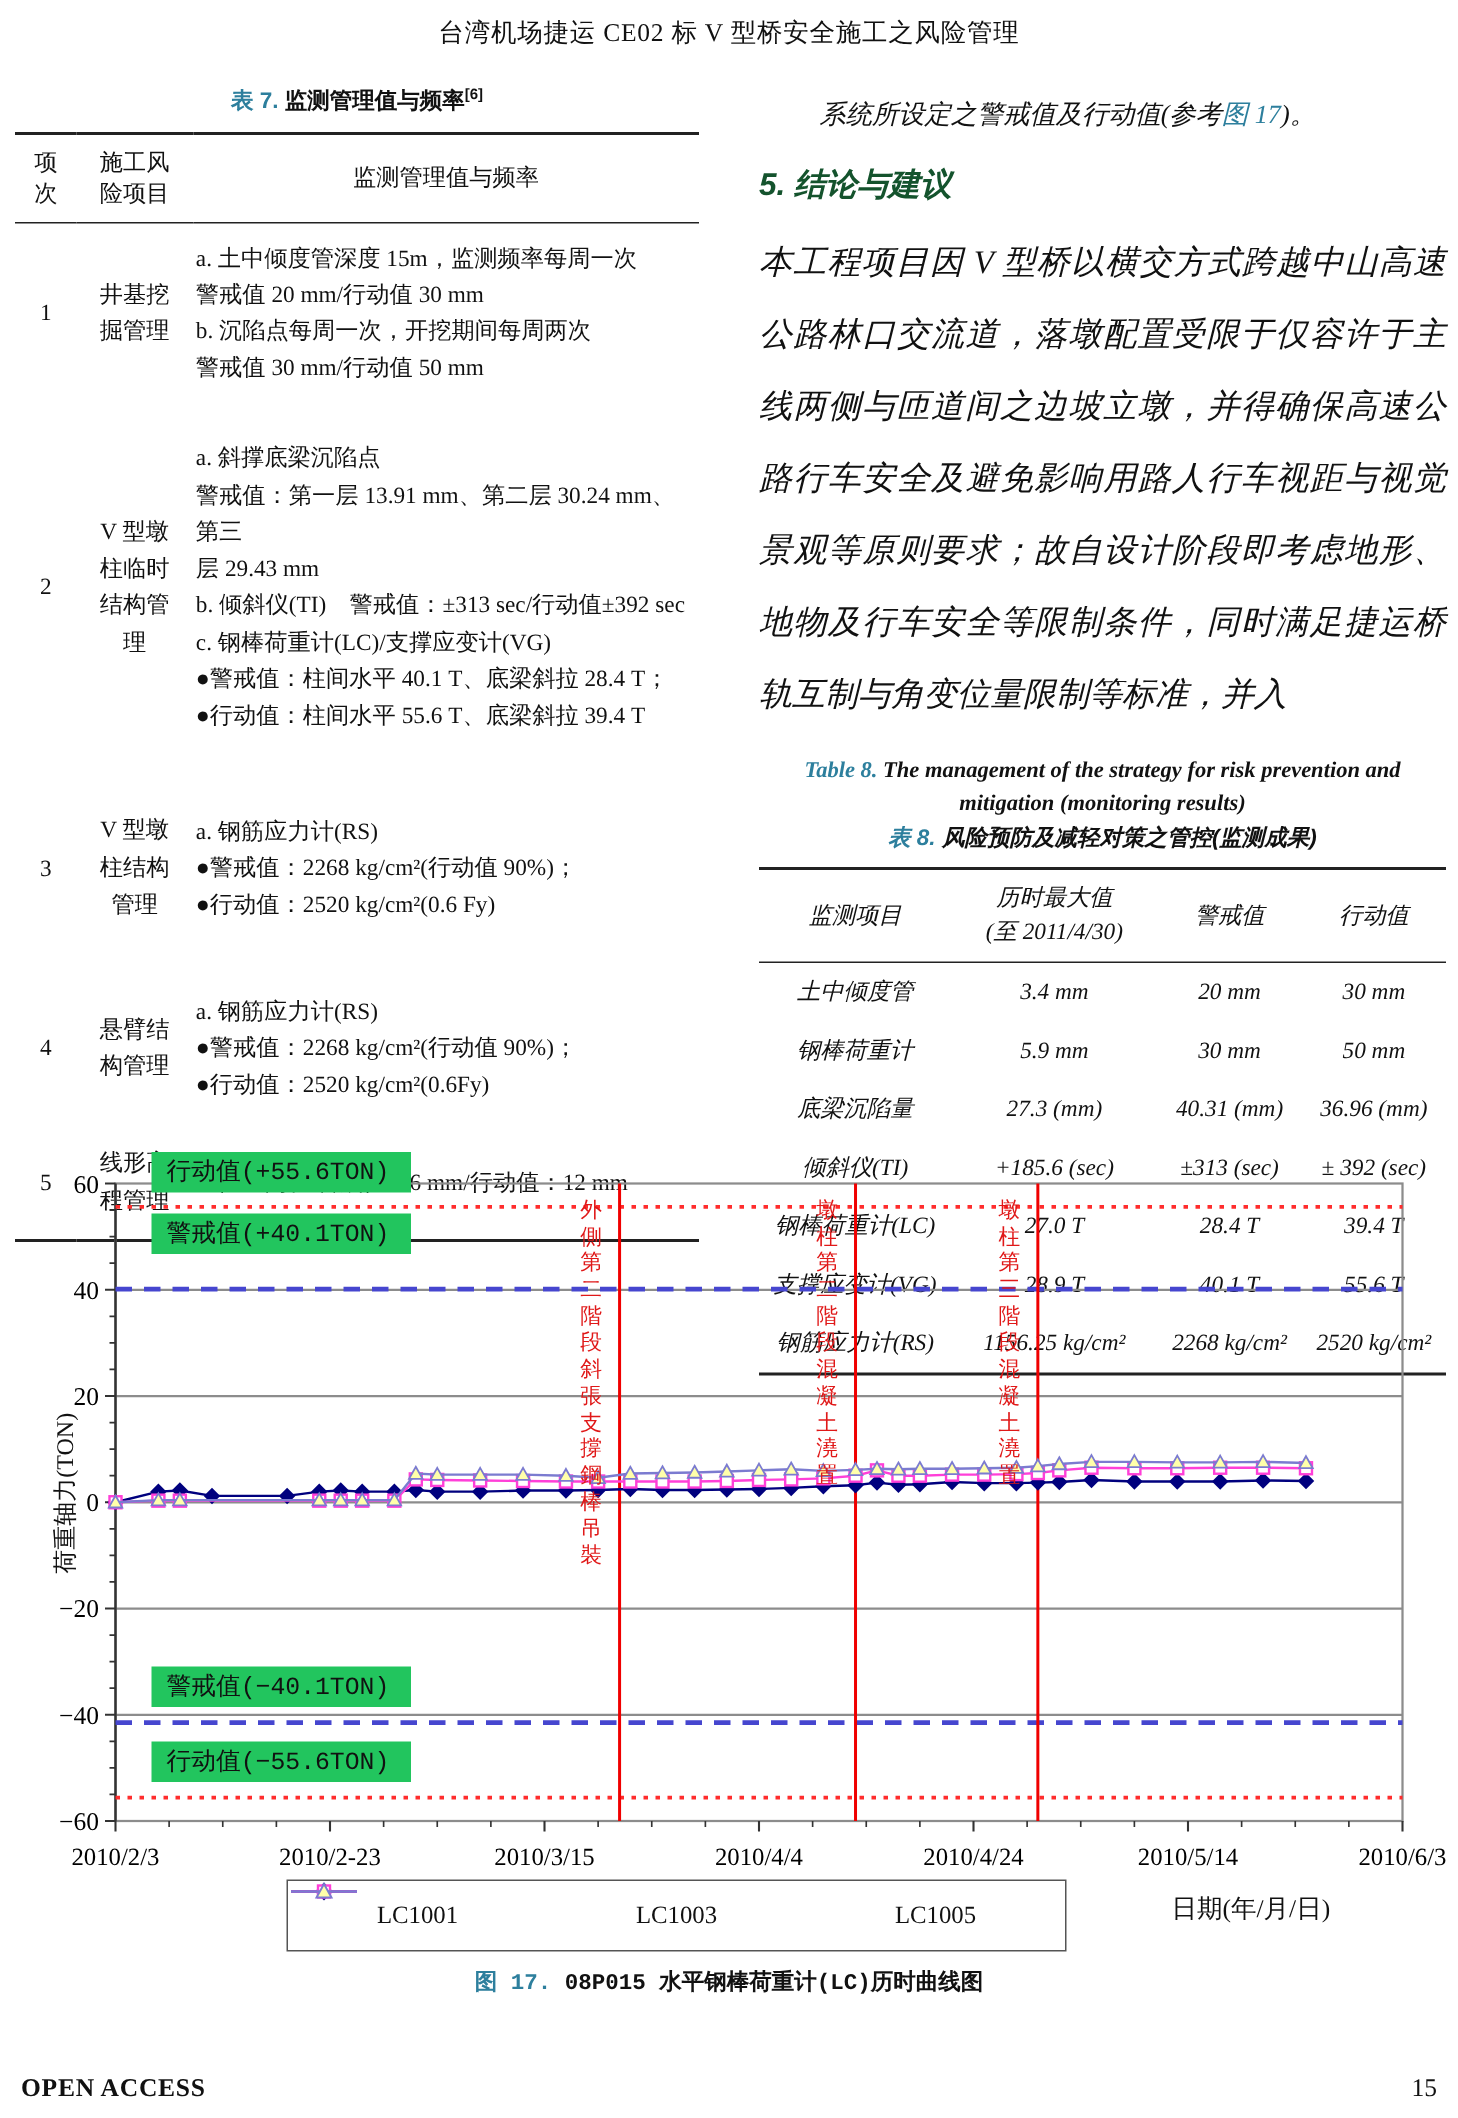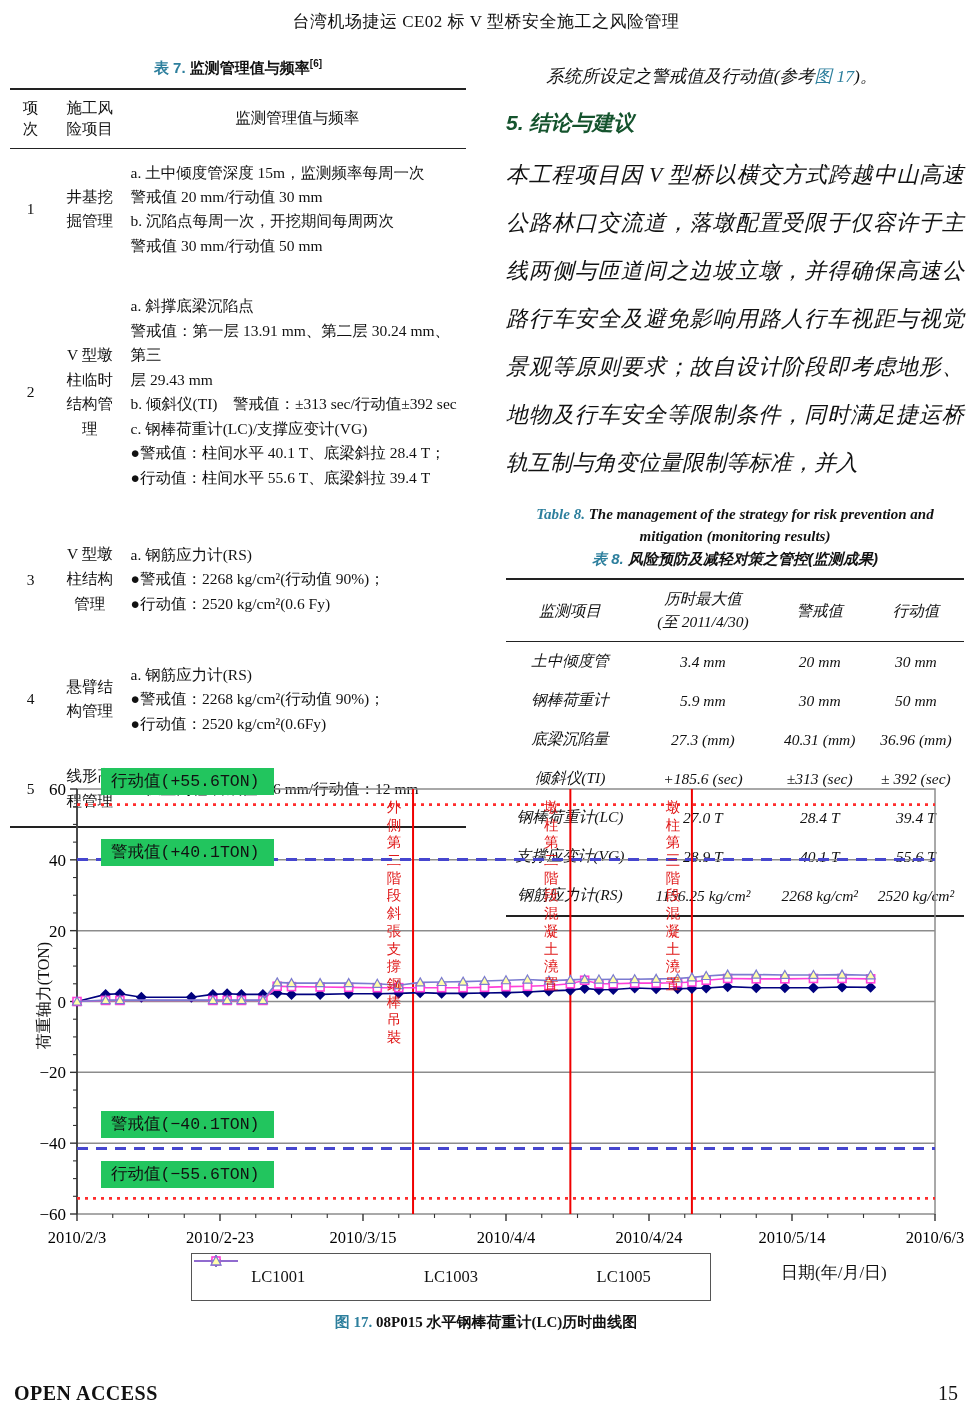--- a/index.html
+++ b/index.html
@@ -57,23 +57,23 @@
               text-align:center; white-space:pre-line; z-index:4;
               font-family:"Liberation Serif","DejaVu Serif",serif; }
   .legend { position:absolute; left:176px; top:500px; width:520px; height:48px;
             border:1.6px solid #555; display:flex; align-items:center; justify-content:space-around;
             background:#fff; }
   .leg-entry { display:flex; align-items:center; gap:6px; font-size:16.5px; }
   .xaxis-title { position:absolute; left:766px; top:508px; font-size:17px; }
 
   
   .fig-cap { top:1310px; left:0; width:972px; text-align:center; font-weight:bold; font-size:15px; line-height:1.7; }
-  .fig-cap .zh { font-family:Liberation Serif, serif;text-align:center; }
+  .fig-cap .zh { font-family:Liberation Mono, monospace;text-align:center; }
   .footer { top:1382px; left:0; width:972px; padding:0 14px; display:flex; justify-content:space-between;
-            font-size:20px; }
+            font-size:17px; }
   .footer .oa { font-weight:bold; letter-spacing:.5px; }
 </style>
 </head>
 <body>
 
 <div class="abs page-header">台湾机场捷运 CE02 标 V 型桥安全施工之风险管理</div>
 
 <div class="abs col-left">
   <div class="tbl-cap">
     <div class="zh"><span class="teal">表 7.</span><span> 监测管理值与频率</span><sup>[6]</sup></div>
@@ -426,21 +426,21 @@
     <div class="leg-entry">
       <svg width="48" height="14">
           <line x1="2" y1="7" x2="46" y2="7" stroke="#7b7bd0" stroke-width="1.6"></line>
           <polygon points="24,2 29,11 19,11" fill="#ffffaa" stroke="#7b7bd0" stroke-width="1.3"></polygon>
         </svg>
       <span>LC1005</span>
     </div>
   </div>
   <div class="xaxis-title">日期(年/月/日)</div>
 <div class="thr-label" style="left: 86px; top: 14.5833px;">行动值(+55.6TON)</div>
-    <div class="thr-label" style="left: 86px; top: 86px;">警戒值(+40.1TON)</div>
+    <div class="thr-label" style="left: 86px; top: 56px;">警戒值(+40.1TON)</div>
     <div class="thr-label" style="left: 86px; top: 358.479px;">警戒值(−40.1TON)</div>
     <div class="thr-label" style="left: 86px; top: 408.417px;">行动值(−55.6TON)</div>
     <div class="evt-text" style="left: 369.05px; top: 46px;">外
 側
 第
 二
 階
 段
 斜
 張

